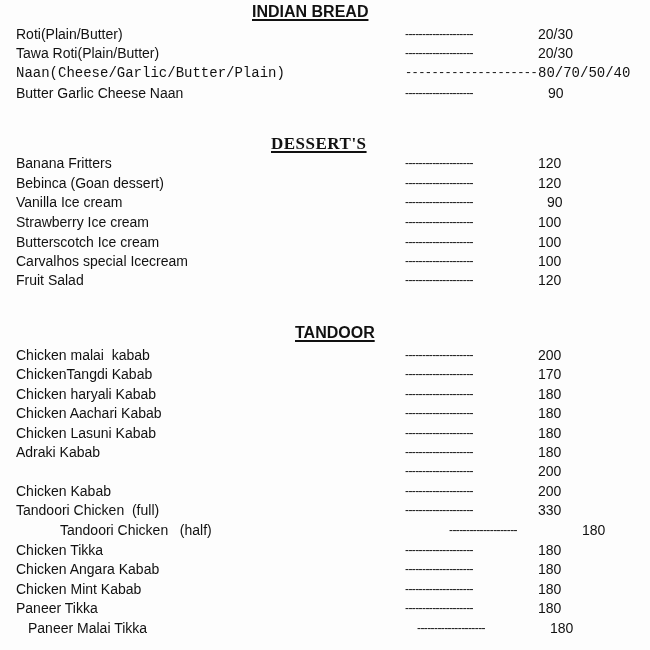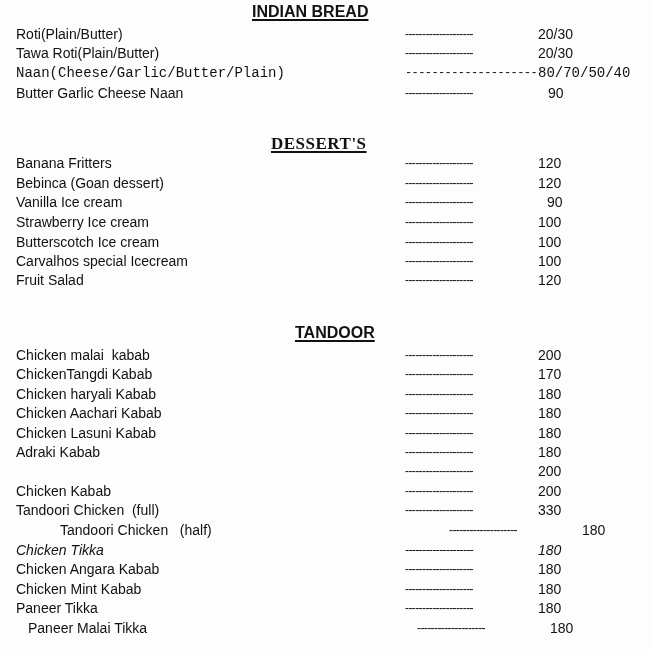--- a/index.html
+++ b/index.html
@@ -139,21 +139,21 @@
     <div class="row" style="top:500px;">
         <span class="name">Tandoori Chicken  (full)</span>
         <span class="dots">--------------------</span>
         <span class="price">330</span>
       </div>
     <div class="row" style="top:520px;margin-left:44px;">
         <span class="name">Tandoori Chicken   (half)</span>
         <span class="dots">--------------------</span>
         <span class="price">180</span>
       </div>
-    <div class="row" style="top:540px;font-style:italic;">
+    <div class="row" style="top:540px;">
         <span class="name">Chicken Tikka</span>
         <span class="dots">--------------------</span>
         <span class="price">180</span>
       </div>
     <div class="row" style="top:559px;text-align:right;">
         <span class="name">Chicken Angara Kabab</span>
         <span class="dots">--------------------</span>
         <span class="price">180</span>
       </div>
     <div class="row" style="top:579px;">

